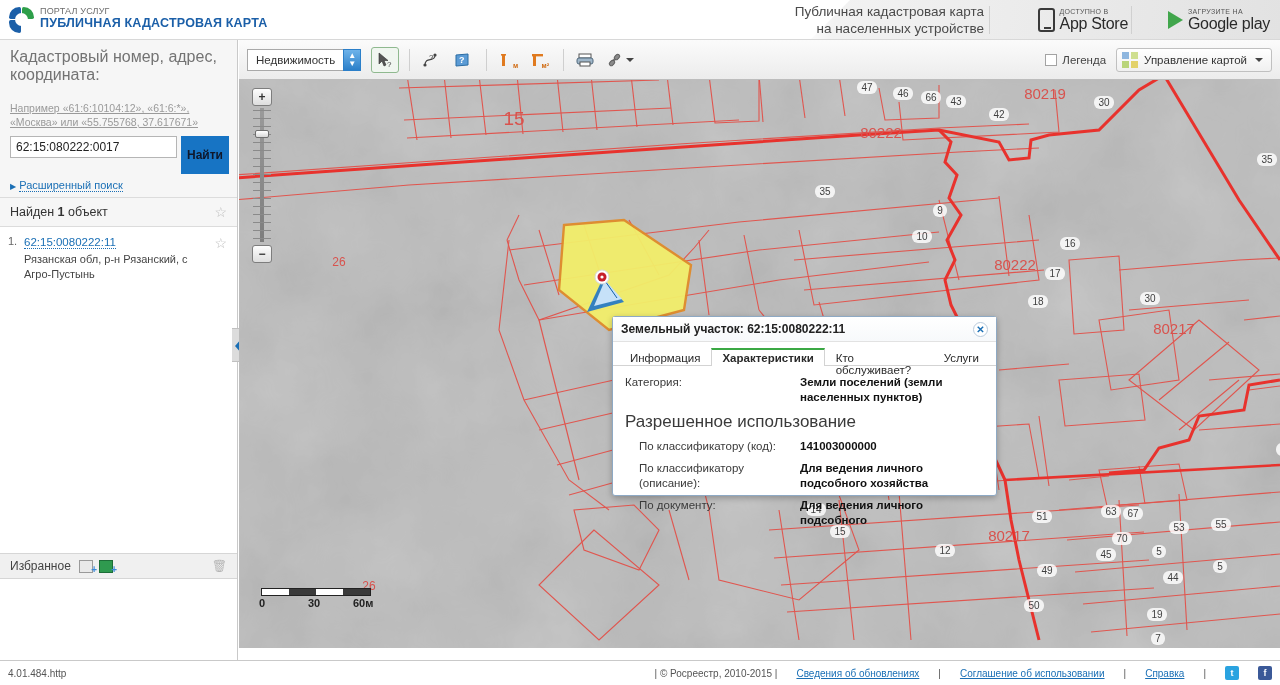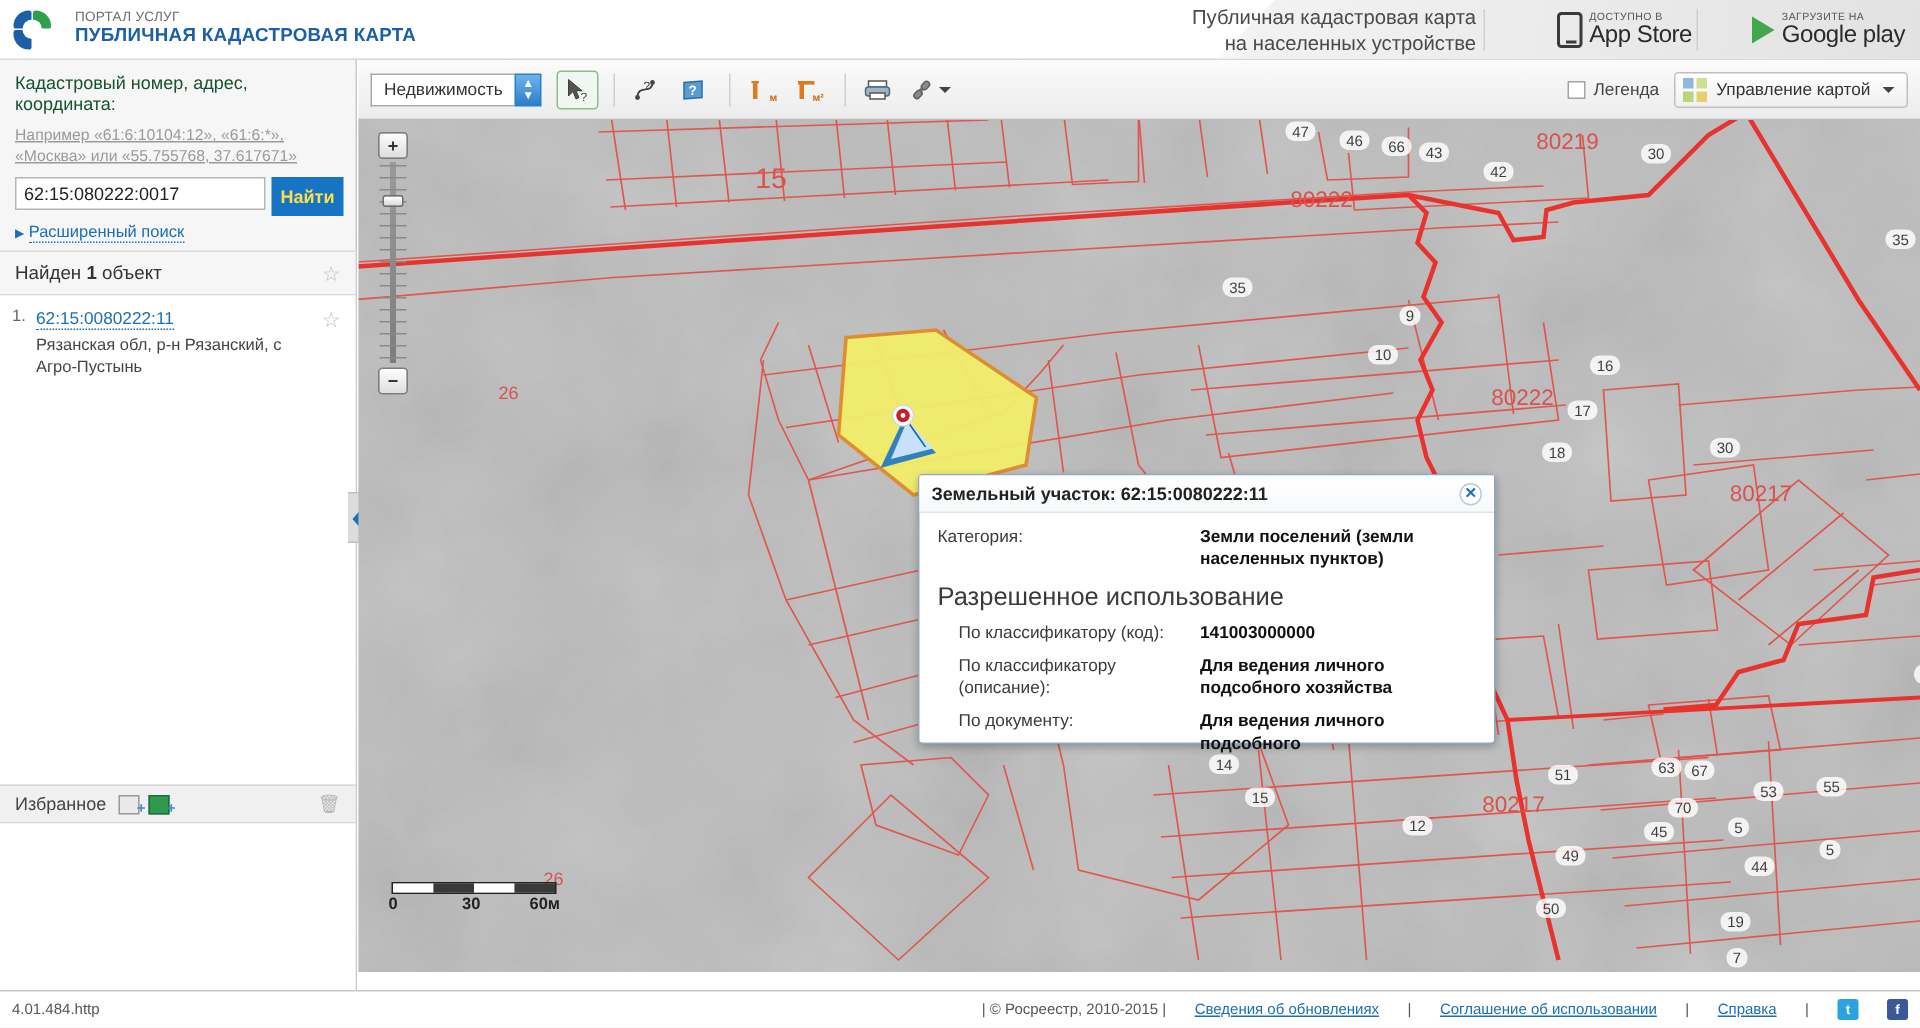--- a/index.html
+++ b/index.html
@@ -27,21 +27,21 @@
     clip-path: polygon(40px 0, 100% 0, 100% 100%, 0 100%);
   }
   .logo-mark {
     position: absolute; left: 9px; top: 7px; width: 26px; height: 26px;
   }
   .logo-mark .q1 { position:absolute; left:0; top:0; width:12px; height:12px; background:#1b5fa8; border-radius: 12px 2px 2px 2px;}
   .logo-mark .q2 { position:absolute; left:13px; top:0; width:12px; height:12px; background:#2e9f4a; border-radius: 2px 12px 2px 2px;}
   .logo-mark .q3 { position:absolute; left:0; top:13px; width:12px; height:13px; background:#1b5fa8; border-radius: 2px 2px 2px 12px;}
   .logo-mark .q4 { position:absolute; left:13px; top:13px; width:12px; height:13px; background:#ffffff;}
   .logo-mark .dot { position:absolute; left:6px; top:6px; width:13px; height:13px; background:#ffffff; border-radius:50%;}
-  .logo-text { position: absolute; left: 50px; top: 6px; line-height: 1.15; }
+  .logo-text { position: absolute; left: 40px; top: 6px; line-height: 1.15; }
   .logo-text .l1 { font-size: 9px; color: #6d6d6d; letter-spacing: .2px; }
   .logo-text .l2 { font-size: 12.5px; color: #1b5fa8; font-weight: bold; letter-spacing: .2px; }
 
   .mobile-txt {
     position: absolute; right: 296px; top: 4px; width: 245px;
     text-align: right; font-size: 13.5px; color: #4a4a4a; line-height: 1.25;
   }
   .store-sep { position:absolute; top:6px; width:1px; height:28px; background:#d0d0d0; }
   .store-btn { position: absolute; top: 5px; height: 30px; display: flex; align-items: center; }
   .store-btn .cap { font-size: 7px; color: #555; text-transform: uppercase; letter-spacing: .3px; }
@@ -58,31 +58,31 @@
     border-top: 9px solid transparent; border-bottom: 9px solid transparent;
     margin-right: 5px;
   }
 
   
   .sidebar {
     position: absolute; left: 0; top: 40px; width: 238px; height: 628px;
     background: #f6f6f6; border-right: 1px solid #c9c9c9;
   }
   .search-box { padding: 8px 10px 6px 10px; }
-  .search-title { font-size: 12px; color: #14532d; margin-bottom: 8px; }
+  .search-title { font-size: 16px; color: #737373; margin-bottom: 18px; }
   .search-hint { font-size: 10.5px; color: #9a9a9a; line-height: 1.3; text-decoration: underline; }
   .search-row { display: flex; margin-top: 7px; }
   .search-input {
     flex: 1; height: 22px; border: 1px solid #b5b5b5; background: #fff;
     padding: 0 5px; font-size: 12px; font-family: "Liberation Sans", sans-serif;
     color: #222; outline: none;
   }
   .search-btn {
-    width: 54px; height: 26px; margin-left: 4px; border: 0;
-    background: #1774c4; color: #fde047; font-size: 12px; font-weight: bold;
+    width: 54px; height: 38px; margin-left: 4px; border: 0;
+    background: #1774c4; color: #0f172a; font-size: 12px; font-weight: bold;
     font-family: "Liberation Sans", sans-serif; cursor: pointer;
   }
   .adv-link { margin-top: 5px; font-size: 11px; color: #1a6fb5; }
   .adv-link .tri { color: #1a6fb5; font-size: 8px; margin-right: 3px; }
   .adv-link span.txt { border-bottom: 1px dotted #1a6fb5; cursor: pointer; }
   .found-bar {
     height: 30px; display: flex; align-items: center; justify-content: space-between;
     padding: 0 10px; font-size: 12.5px; color: #333;
     border-top: 1px solid #dcdcdc; border-bottom: 1px solid #dcdcdc; background: #f6f6f6;
   }
@@ -799,20 +799,26 @@
         <span style="left:92px">60м</span>
       </div>
     </div>
   </div>
 
   <div class="popup">
     <div class="popup-head">
       <span>Земельный участок: 62:15:0080222:11</span>
       <span class="popup-close">✕</span>
     </div>
+    <div class="tabs">
+      <div class="tab">Информация</div>
+      <div class="tab active">Характеристики</div>
+      <div class="tab">Кто обслуживает?</div>
+      <div class="tab">Услуги</div>
+    </div>
     <div class="popup-body">
       <div class="prow">
         <div class="plabel">Категория:</div>
         <div class="pval">Земли поселений (земли населенных пунктов)</div>
       </div>
       <div class="psection">Разрешенное использование</div>
       <div class="prow">
         <div class="plabel indent">По классификатору (код):</div>
         <div class="pval">141003000000</div>
       </div>

